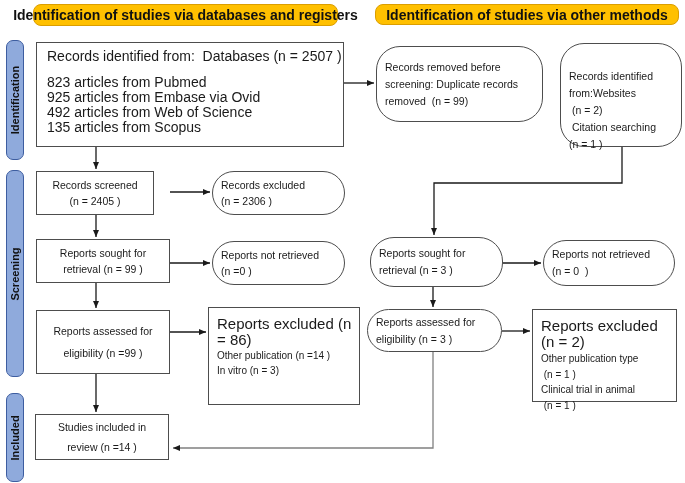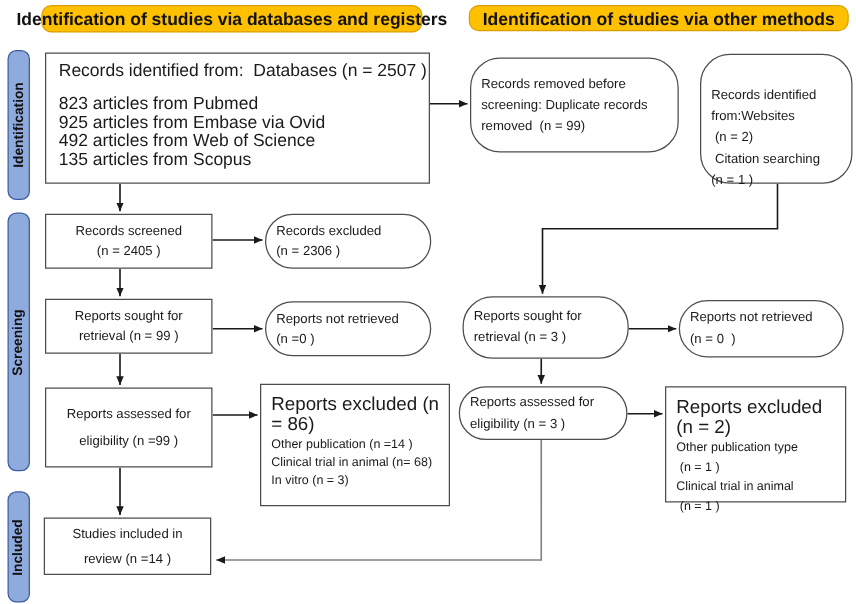--- a/index.html
+++ b/index.html
@@ -92,21 +92,21 @@
   </div>
 
   <div class="box b1 toppad" style="left:36px;top:42px;width:308px;height:105px;">
     <div class="ln">Records identified from:  Databases (n = 2507 )</div>
     <div class="ln gap">823 articles from Pubmed</div>
     <div class="ln">925 articles from Embase via Ovid</div>
     <div class="ln">492 articles from Web of Science</div>
     <div class="ln">135 articles from Scopus</div>
   </div>
 
-  <div class="box centered" style="left:36px;top:171px;width:134px;height:44px;">
+  <div class="box centered" style="left:36px;top:171px;width:118px;height:44px;">
     <div class="ln">Records screened</div>
     <div class="ln">(n = 2405 )</div>
   </div>
 
   <div class="box lefted" style="left:212px;top:171px;width:133px;height:44px;">
     <div class="ln">Records excluded</div>
     <div class="ln">(n = 2306 )</div>
   </div>
 
   <div class="box centered" style="left:36px;top:239px;width:134px;height:44px;">
@@ -120,21 +120,20 @@
   </div>
 
   <div class="box centered lh22" style="left:36px;top:310px;width:134px;height:64px;">
     <div class="ln">Reports assessed for</div>
     <div class="ln">eligibility (n =99 )</div>
   </div>
 
   <div class="box excl toppad" style="left:208px;top:307px;width:152px;height:98px;">
     <div class="ln ttl">Reports excluded (n = 86)</div>
     <div class="ln det">Other publication (n =14 )</div>
-    <div class="ln det">Clinical trial in animal (n= 68)</div>
     <div class="ln det">In vitro (n = 3)</div>
   </div>
 
   <div class="box centered lh20" style="left:35px;top:414px;width:134px;height:46px;">
     <div class="ln">Studies included in</div>
     <div class="ln">review (n =14 )</div>
   </div>
 
   <div class="box lefted lh17" style="left:376px;top:46px;width:167px;height:76px;">
     <div class="ln">Records removed before</div>

